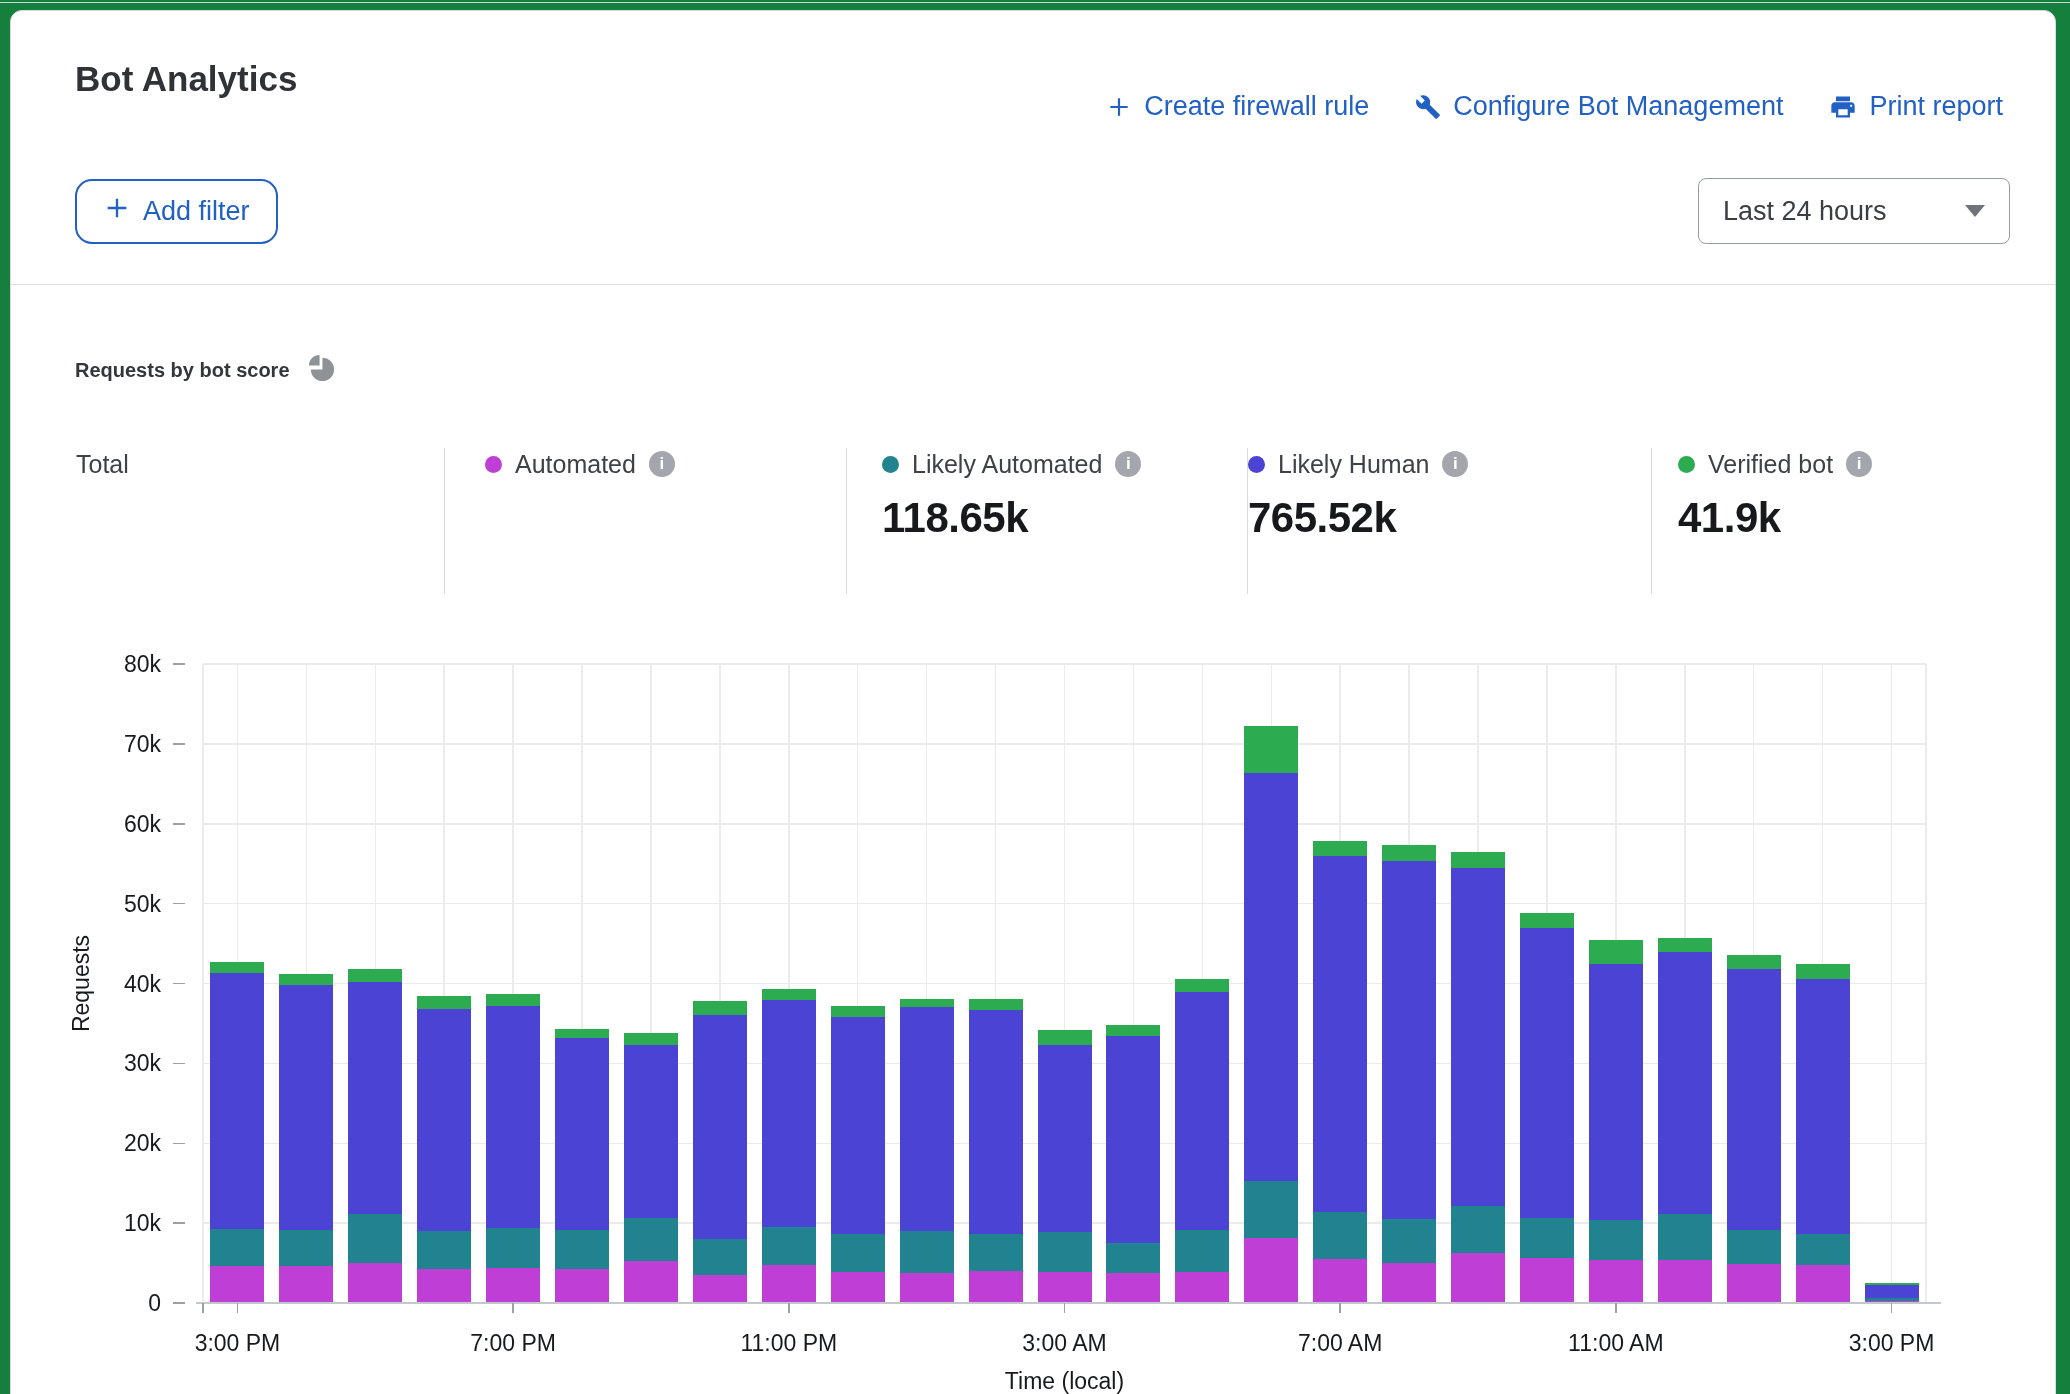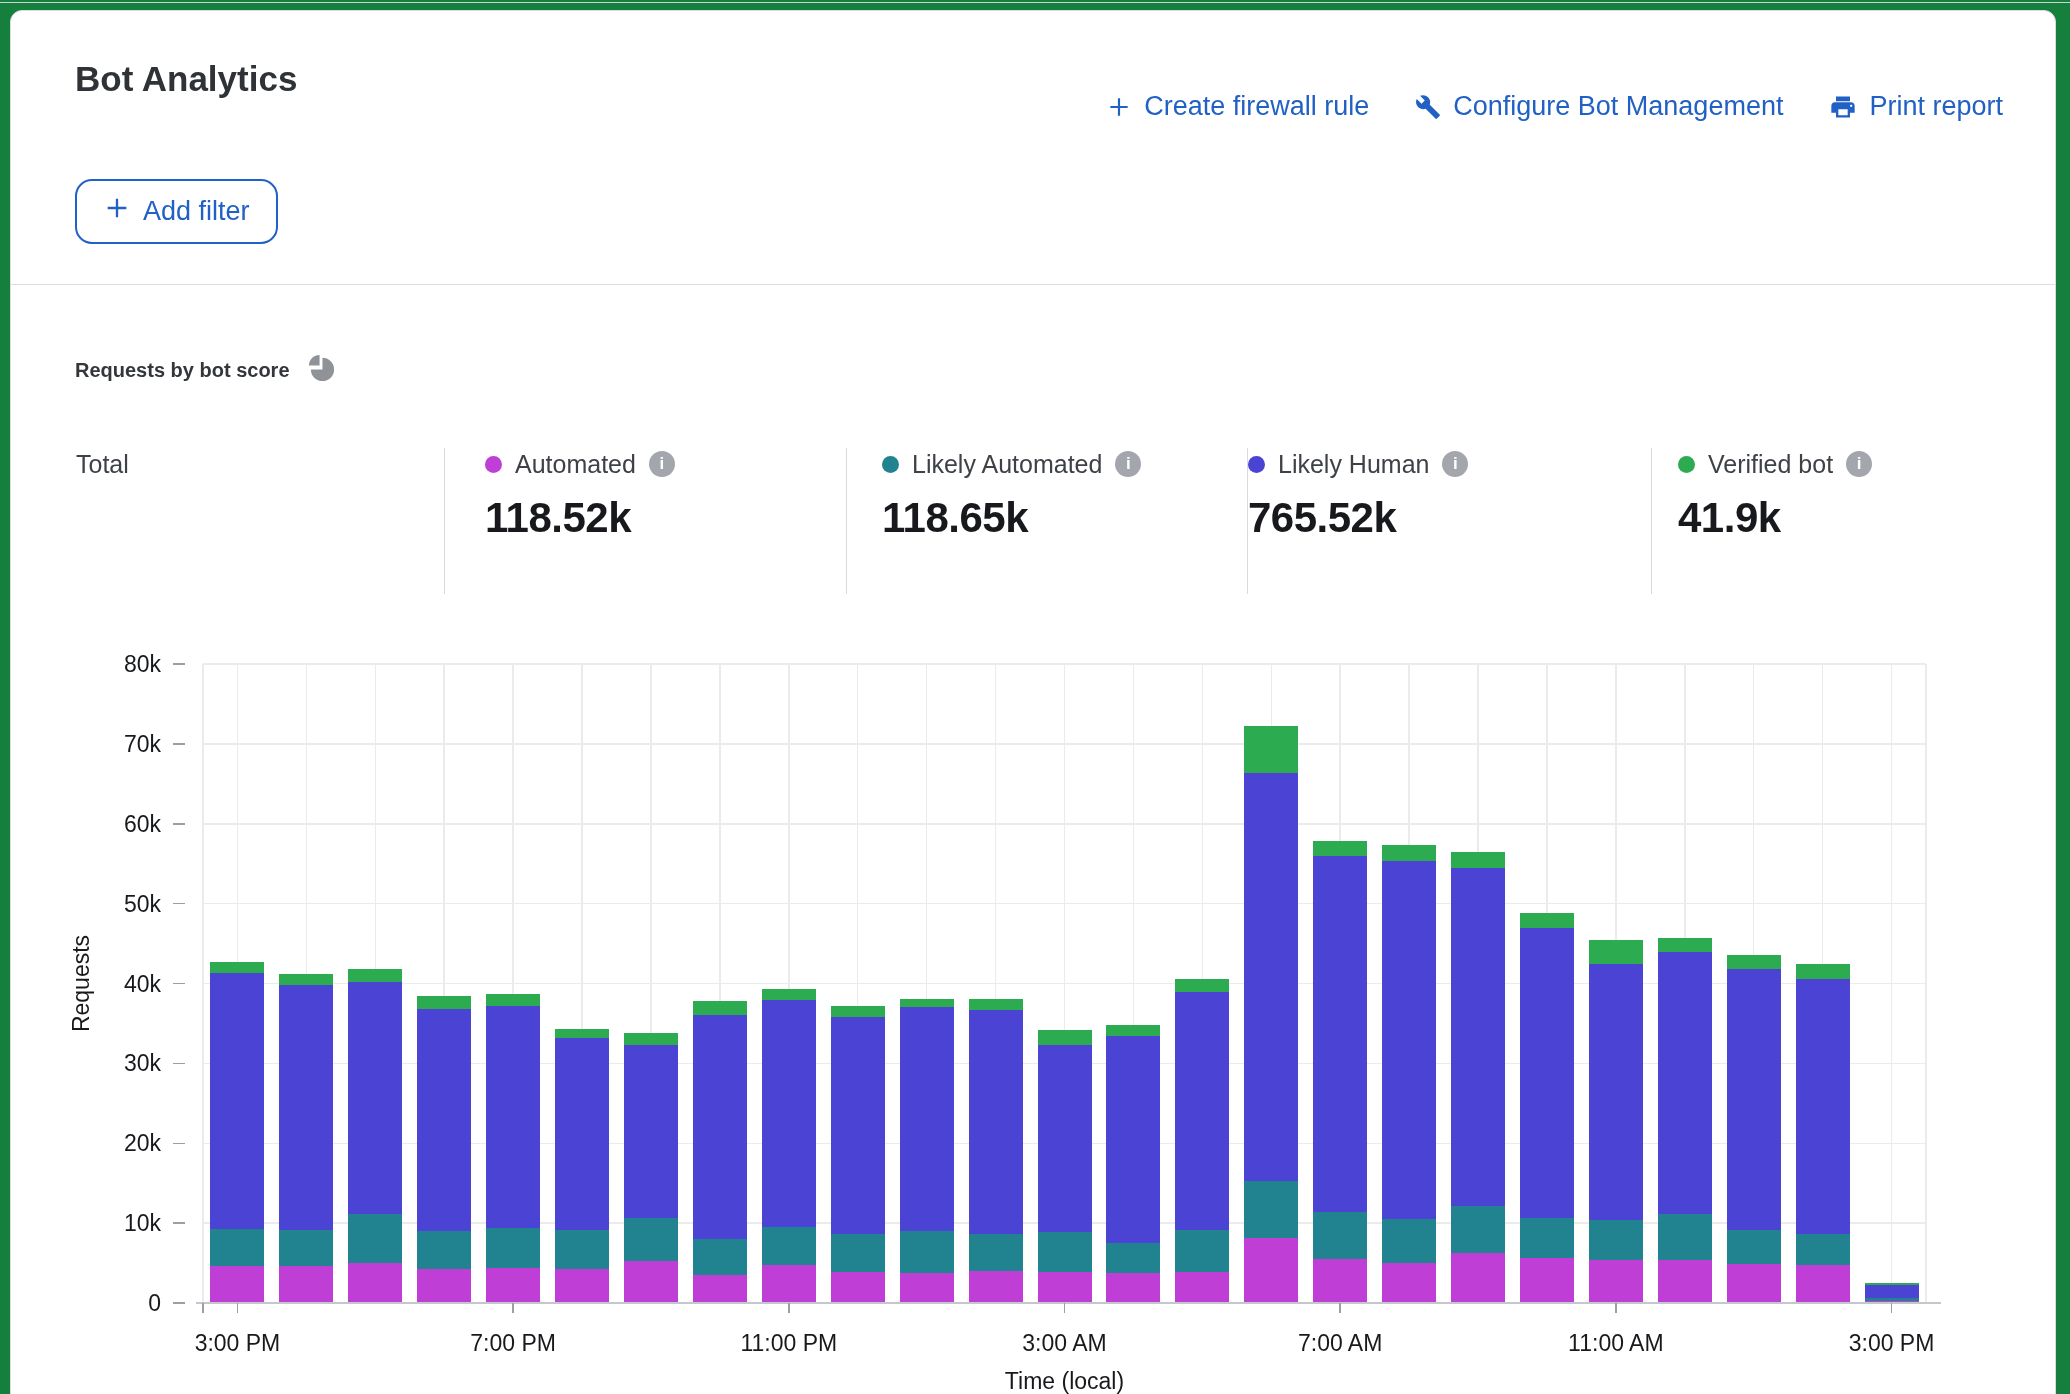--- a/index.html
+++ b/index.html
@@ -87,20 +87,24 @@
 
     <button class="btn-add-filter">
       <span>
         <svg width="28" height="28" viewBox="0 0 24 24" fill="#2160c4">
             <path d="M11 4h2v7h7v2h-7v7h-2v-7H4v-2h7z"></path>
           </svg>
       </span>
       <span>Add filter</span>
     </button>
 
+    <div class="time-select">
+      <span>Last 24 hours</span>
+      <span class="caret"></span>
+    </div>
 
     <div class="header-divider"></div>
 
     <div class="section-title-row">
       <h2 class="section-title">Requests by bot score</h2>
       <span>
         <svg width="31" height="31" viewBox="0 0 32 32">
           <path d="M17 17 L17 5 A12 12 0 1 1 5 17 Z" fill="#8f9398"></path>
           <path d="M14 13 L14 2 A11 11 0 0 0 3 13 Z" fill="#8f9398"></path>
         </svg>
@@ -112,21 +116,20 @@
         <div class="stat-label-row">
           <span class="stat-label">Total</span>
         </div>
       </div>
       <div class="stat-col c1">
         <div class="stat-label-row">
           <span class="stat-dot" style="background: rgb(191, 63, 214);"></span>
           <span class="stat-label">Automated</span>
           <span class="info-icon">i</span>
         </div>
-        <div class="stat-value">118.52k</div>
       </div>
       <div class="stat-col c2">
         <div class="stat-label-row">
           <span class="stat-dot" style="background: rgb(32, 131, 143);"></span>
           <span class="stat-label">Likely Automated</span>
           <span class="info-icon">i</span>
         </div>
         <div class="stat-value">118.65k</div>
       </div>
       <div class="stat-col c3">

